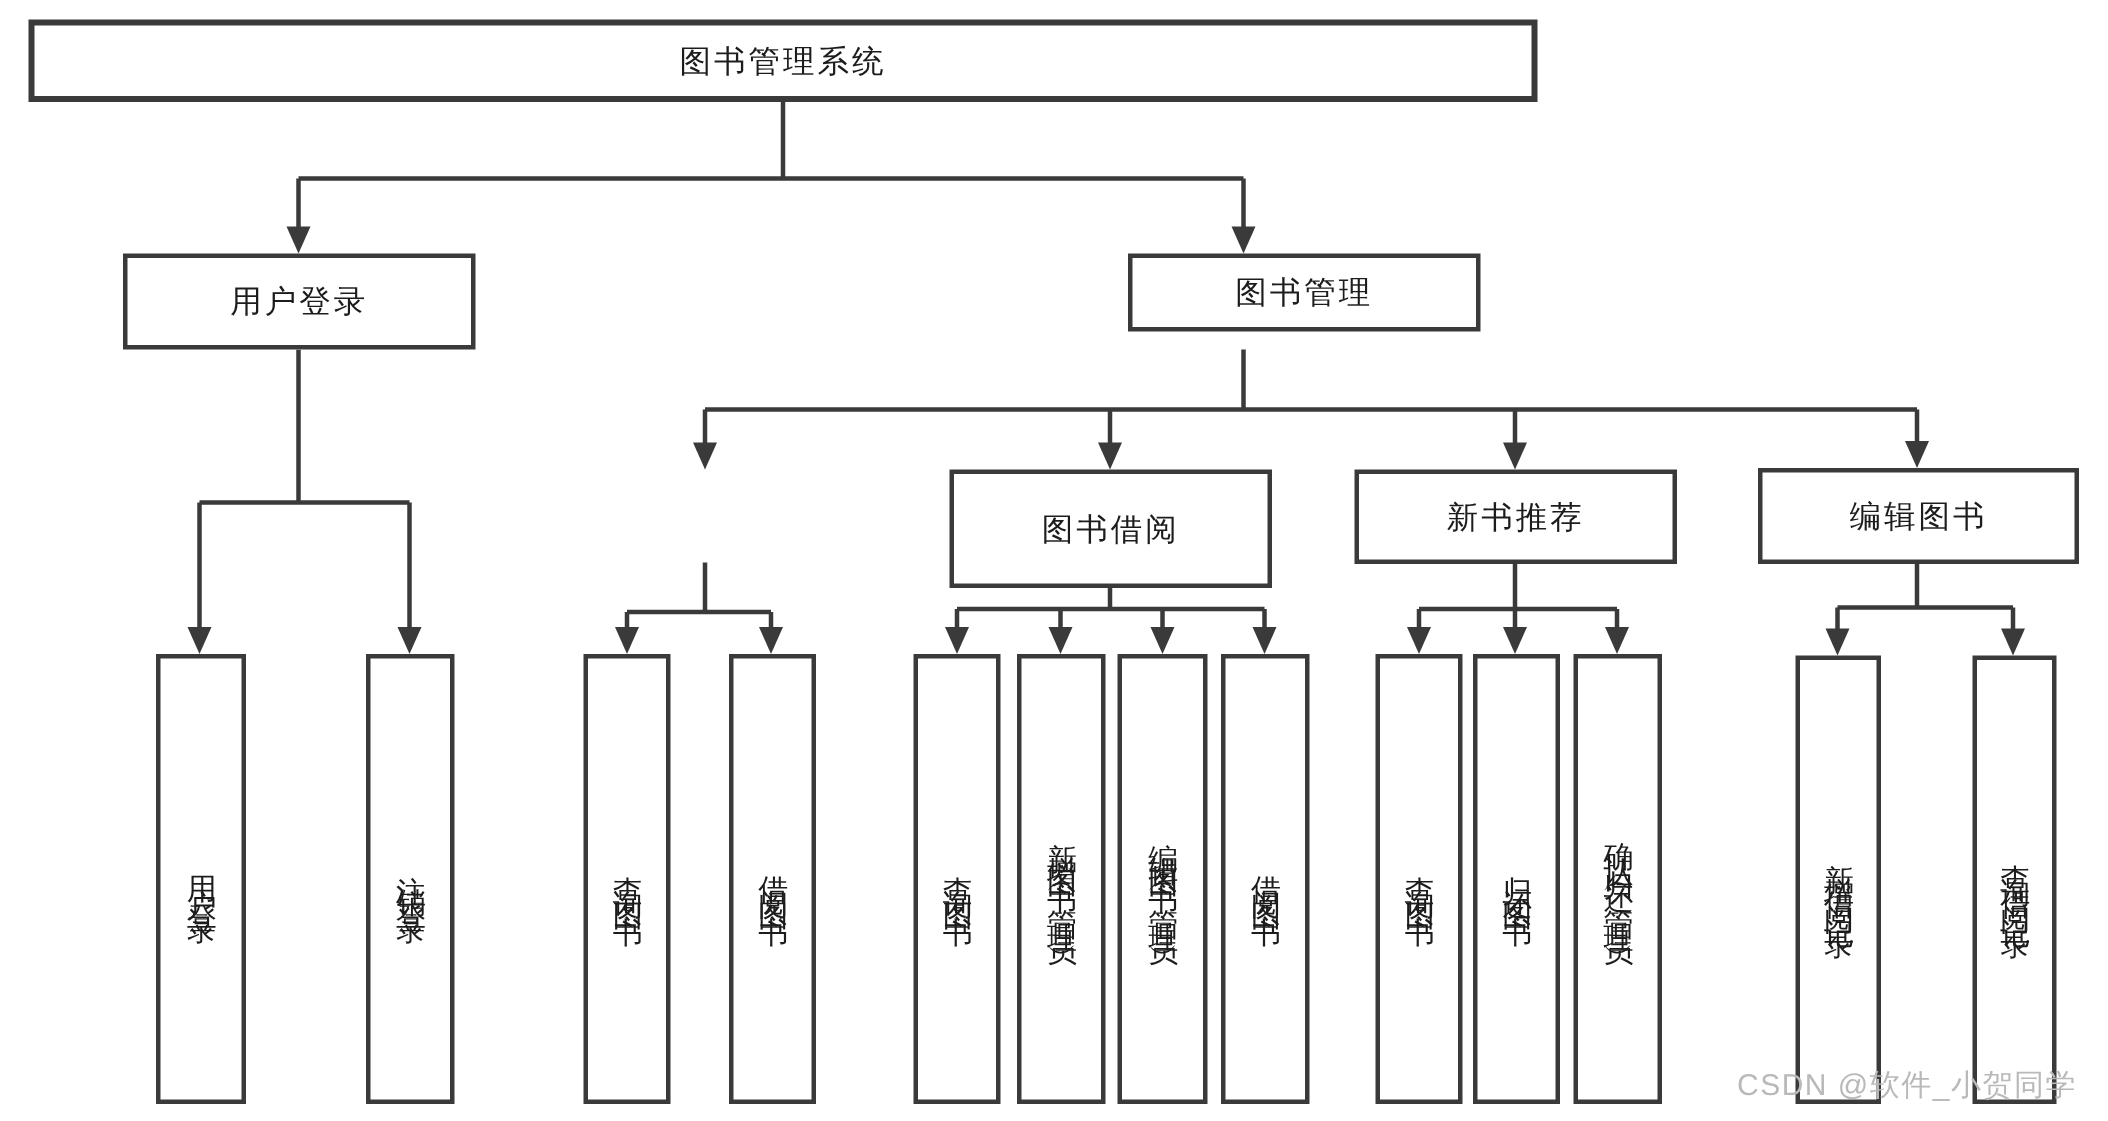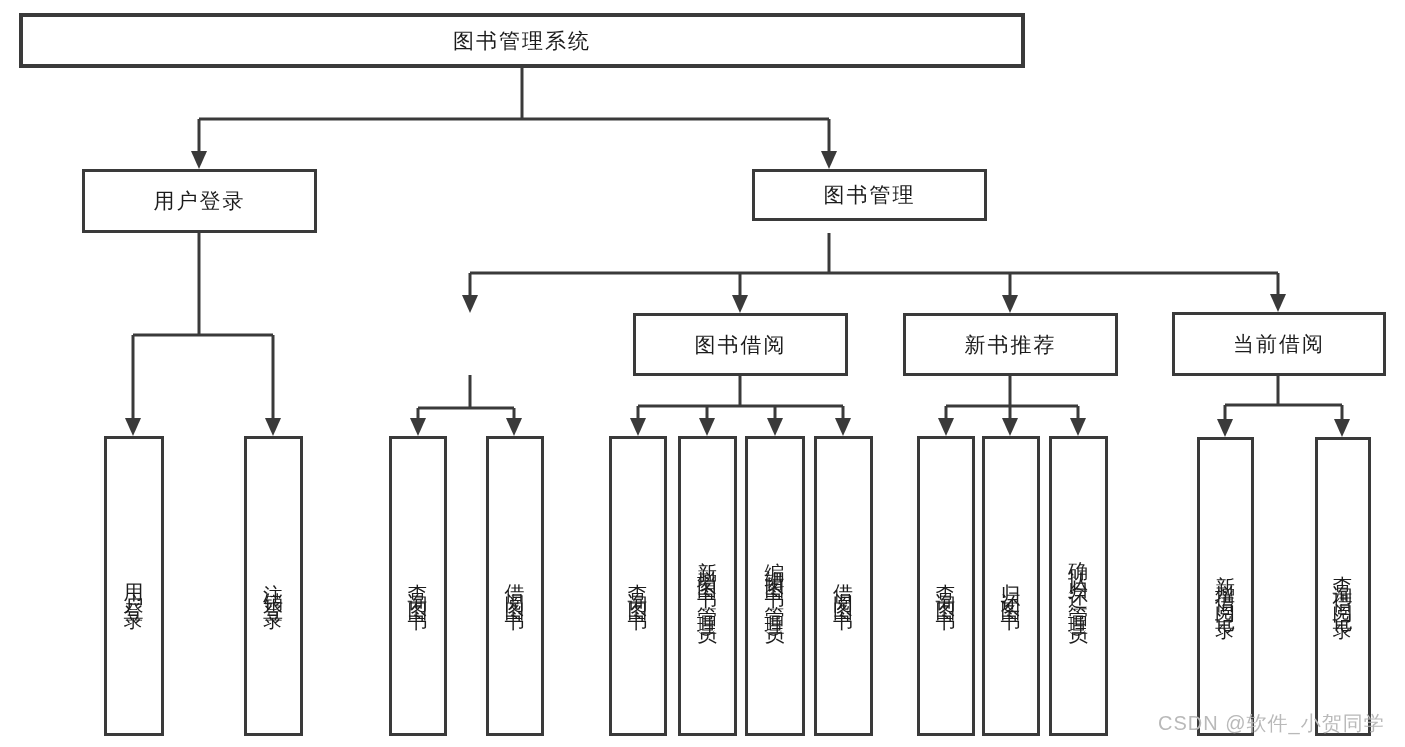--- a/index.html
+++ b/index.html
@@ -116,28 +116,28 @@
     <span>图书管理系统</span>
   </div>
 
   <div class="node" style="left:82px;top:169px;width:235px;height:64px">
     <span>用户登录</span>
   </div>
   <div class="node" style="left:752px;top:169px;width:235px;height:52px">
     <span>图书管理</span>
   </div>
 
-  <div class="node" style="left:633px;top:313px;width:215px;height:63px">
+  <div class="node" style="left:633px;top:313px;width:215px;height:79px">
     <span>图书借阅</span>
   </div>
   <div class="node" style="left:903px;top:313px;width:215px;height:63px">
     <span>新书推荐</span>
   </div>
   <div class="node" style="left:1172px;top:312px;width:214px;height:64px">
-    <span>当前借阅</span>
+    <span>编辑图书</span>
   </div>
 
   <div class="node leaf" style="left:104px;top:436px;width:60px;height:300px">
     <span>用户登录</span>
   </div>
   <div class="node leaf" style="left:244px;top:436px;width:59px;height:300px">
     <span>注销登录</span>
   </div>
 
   <div class="node leaf" style="left:389px;top:436px;width:58px;height:300px">

